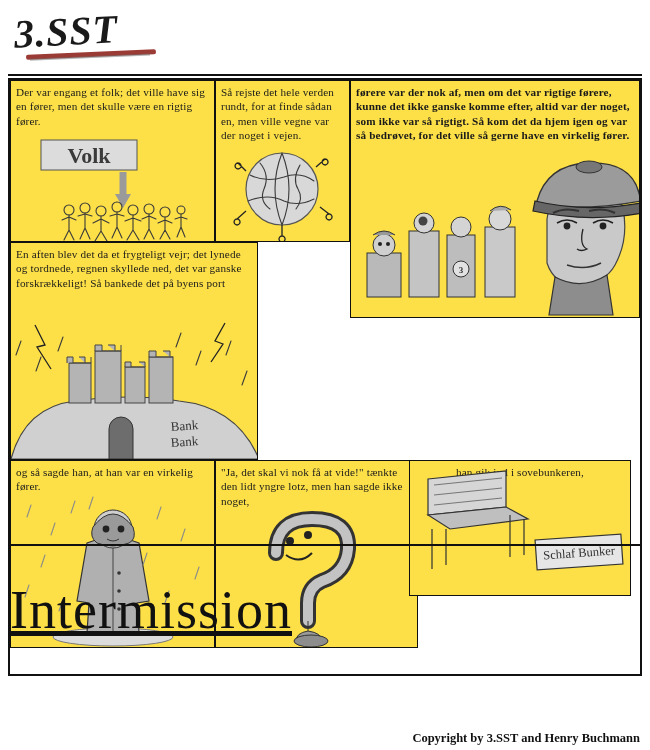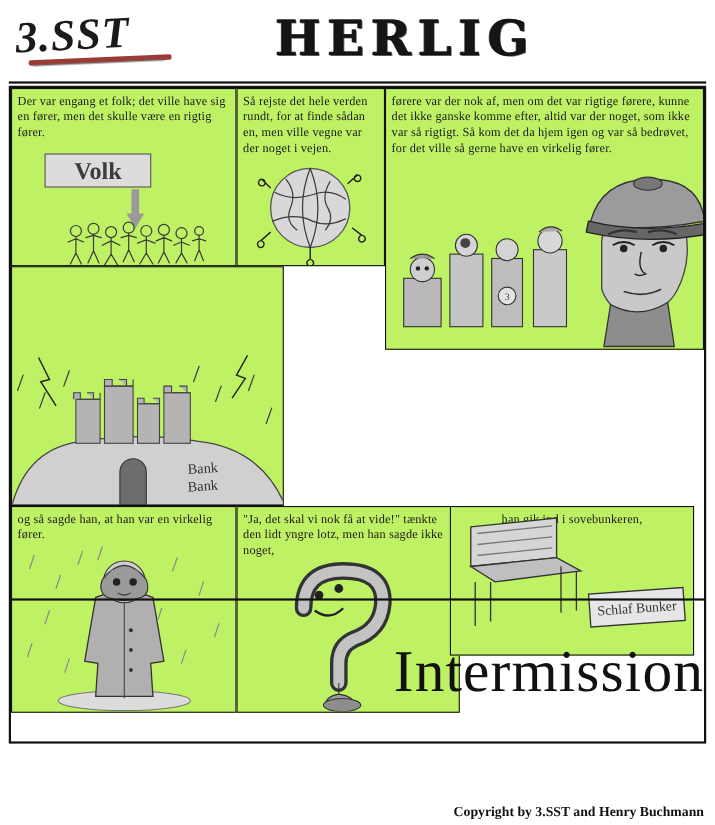--- a/index.html
+++ b/index.html
@@ -84,21 +84,21 @@
     width: 634px;
     height: 598px;
     border: 2px solid #111;
     box-sizing: border-box;
   }
   .panel {
     position: absolute;
     box-sizing: border-box;
     border: 1px solid #111;
     overflow: hidden;
-    background: #bef264;
+    background: #fde047;
   }
   .ptext {
     font-family: "Liberation Serif", serif;
     font-size: 11.2px;
     line-height: 1.28;
     padding: 4px 5px 0 5px;
     color: #1a1a1a;
     letter-spacing: .15px;
   }
   .art {
@@ -110,22 +110,23 @@
   
   .intermission {
     position: absolute;
     left: 0;
     bottom: 0;
     width: 100%;
     height: 130px;
     border-top: 2px solid #111;
     display: flex;
     align-items: center;
-    justify-content: flex-end;
+    justify-content: flex-start;
     box-sizing: border-box;
+    text-decoration: underline;
   }
   .intermission span {
     font-family: "Liberation Serif", serif;
     font-size: 54px;
     letter-spacing: 1px;
     color: #111;
   }
 
   .copyright {
     position: absolute;
@@ -141,21 +142,20 @@
   .sketch-d { stroke: #222; fill: none; stroke-width: 1.3; }
   .fill-dg { fill: #8e8e8e; }
   .fill-lg { fill: #dcdcdc; }
 </style>
 </head>
 <body>
 
 <div class="header">
   <div class="logo">3.SST</div>
   <div class="logo-underline"></div>
-  <div class="title">HERLIG</div>
 </div>
 <div class="rule" style="top:74px;"></div>
 
 <div class="comic">
 
   <div class="panel" style="left:0; top:0; width:205px; height:162px;">
     <div class="ptext">Der var engang et folk; det ville have sig en fører, men det skulle være en rigtig fører.</div>
     <div class="art" style="height:105px;">
       <svg width="205" height="105" viewBox="0 0 205 105">
 
@@ -217,21 +217,21 @@
           <path d="M30 30 l-8 -8 M22 22 a3 3 0 1 0 .1 0"></path>
           <path d="M100 26 l9 -8 M109 18 a3 3 0 1 0 .1 0"></path>
           <path d="M104 66 l9 7 M113 73 a3 3 0 1 0 .1 0"></path>
           <path d="M30 70 l-9 8 M21 78 a3 3 0 1 0 .1 0"></path>
           <path d="M66 84 l0 11 M66 95 a3 3 0 1 0 .1 0"></path>
         </g>
       </svg>
     </div>
   </div>
 
-  <div class="panel" style="left:340px; top:0; width:290px; height:238px;">
+  <div class="panel" style="left:340px; top:0; width:290px; height:238px;font-weight:bold;">
     <div class="ptext">førere var der nok af, men om det var rigtige førere, kunne det ikke ganske komme efter, altid var der noget, som ikke var så rigtigt. Så kom det da hjem igen og var så bedrøvet, for det ville så gerne have en virkelig fører.</div>
     <div class="art" style="height:160px;">
       <svg width="290" height="160" viewBox="0 0 290 160">
 
         <g>
           <path d="M196 62 q4 -34 36 -36 q34 -2 40 26 q6 30 -8 56 q-10 18 -34 20 q-26 2 -34 -22 z" fill="#c9c9c9" stroke="#444" stroke-width="1.2"></path>
 
           <path d="M186 44 q10 -36 50 -38 q44 -2 52 30 l2 8 q-54 10 -104 4 z" fill="#9b9b9b" stroke="#333" stroke-width="1.3"></path>
           <path d="M184 44 q50 12 106 2 l2 10 q-56 10 -110 -2 z" fill="#666" stroke="#222" stroke-width="1.2"></path>
           <ellipse cx="238" cy="10" rx="13" ry="6" fill="#777" stroke="#333"></ellipse>
@@ -262,20 +262,21 @@
           <circle cx="149" cy="62" r="11" fill="#d8d8d8" stroke="#333"></circle>
           <path d="M139 54 q10 -9 21 -1" stroke="#333" fill="#aaa"></path>
           <circle cx="110" cy="112" r="8" fill="#e2e2e2" stroke="#333"></circle>
           <text x="110" y="116" text-anchor="middle" font-size="9" font-family="Liberation Serif, serif" fill="#333">3</text>
         </g>
       </svg>
     </div>
   </div>
 
   <div class="panel" style="left:0; top:162px; width:248px; height:218px;">
+    <div class="ptext">En aften blev det da et frygteligt vejr; det lynede og tordnede, regnen skyllede ned, det var ganske forskrækkeligt! Så bankede det på byens port</div>
     <div class="art" style="height:138px;">
       <svg width="248" height="138" viewBox="0 0 248 138">
 
         <path d="M24 4 l10 20 l-8 2 l14 22" class="sketch-d" stroke="#555"></path>
         <path d="M214 2 l-10 18 l8 3 l-12 18" class="sketch-d" stroke="#555"></path>
 
         <path d="M0 138 q14 -52 64 -58 q58 -8 104 0 q58 6 80 58 z" fill="#d0d0d0" stroke="#444" stroke-width="1.2"></path>
 
         <g stroke="#444" fill="#b4b4b4" stroke-width="1">
           <rect x="58" y="42" width="22" height="40"></rect>

